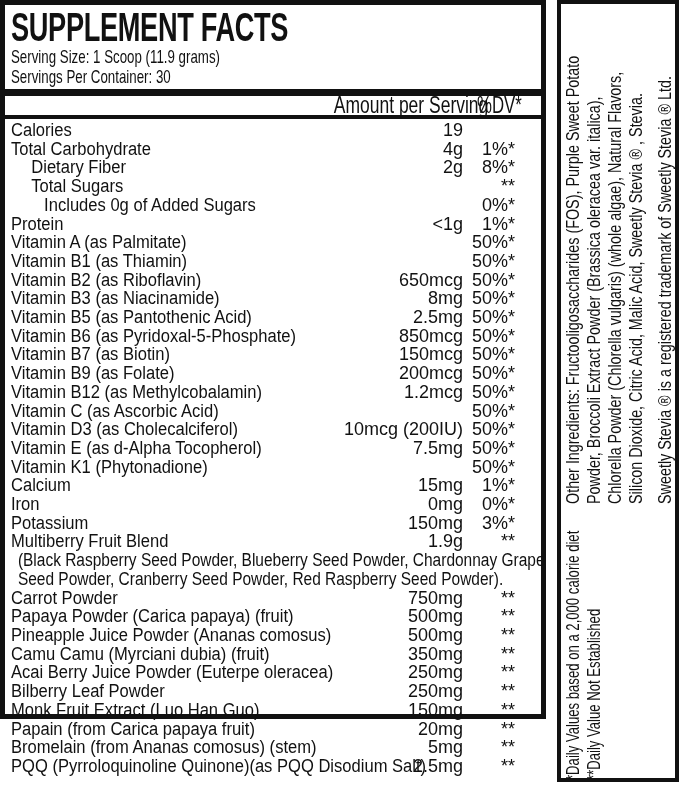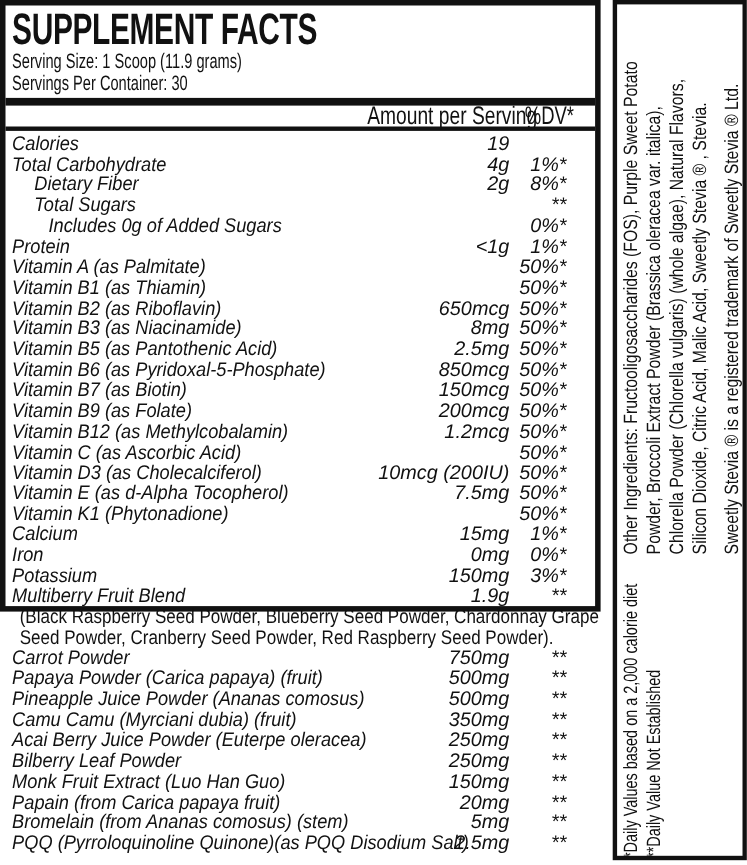--- a/index.html
+++ b/index.html
@@ -3,21 +3,21 @@
 <meta charset="utf-8">
 <style>
   html,body{margin:0;padding:0;}
   body{
     width:679px;height:786px;background:#ffffff;position:relative;
     font-family:"Liberation Sans","DejaVu Sans",sans-serif;color:#111;
     overflow:hidden;
   }
   
   .panel{
-    position:absolute;left:0;top:0;width:546px;height:556px;
+    position:absolute;left:0;top:0;width:546px;height:719px;
     border:5px solid #111;box-sizing:border-box;background:#fff;
     padding-top:4px;
   }
   .title{
     margin:0 0 0 6px;height:38px;font-size:40px;line-height:36px;font-weight:700;
     white-space:nowrap;transform:scaleX(.68);transform-origin:left top;
     letter-spacing:-.5px;
   }
   .serv{
     margin-left:6px;font-size:19px;line-height:20px;height:20px;white-space:nowrap;
@@ -28,21 +28,21 @@
   .header-row{
     display:flex;align-items:baseline;padding:0 26px 0 6px;
     height:17px;line-height:17px;font-size:23px;font-weight:400;
   }
   .hspacer{flex:1;}
   .amount-head{width:170px;text-align:right;white-space:nowrap;
     transform:scaleX(.76);transform-origin:right center;}
   .dv-head{width:52px;text-align:right;white-space:nowrap;
     transform:scaleX(.73);transform-origin:right center;}
   .rows{padding:1px 26px 0 6px;}
-  .row{display:flex;line-height:18.7px;font-size:18px;font-style:italic;}
+  .row{display:flex;line-height:18.7px;font-size:18px;}
   .row-name{flex:1;min-width:0;white-space:nowrap;overflow:visible;
     transform:scaleX(.92);transform-origin:left center;}
   .indent-1 .row-name{padding-left:22px;}
   .indent-2 .row-name{padding-left:36px;}
   .row-amount{width:170px;text-align:right;white-space:nowrap;}
   .row-dv{width:52px;text-align:right;white-space:nowrap;}
   .note-line{line-height:18.7px;font-size:18px;padding-left:8px;white-space:nowrap;
     transform:scaleX(.86);transform-origin:left center;}
   
   .side{

